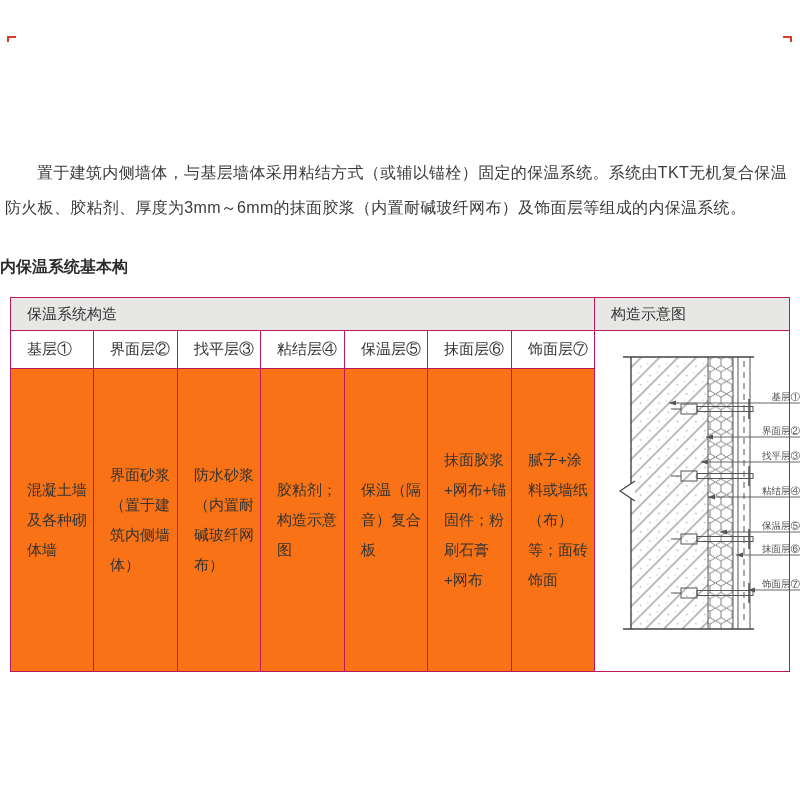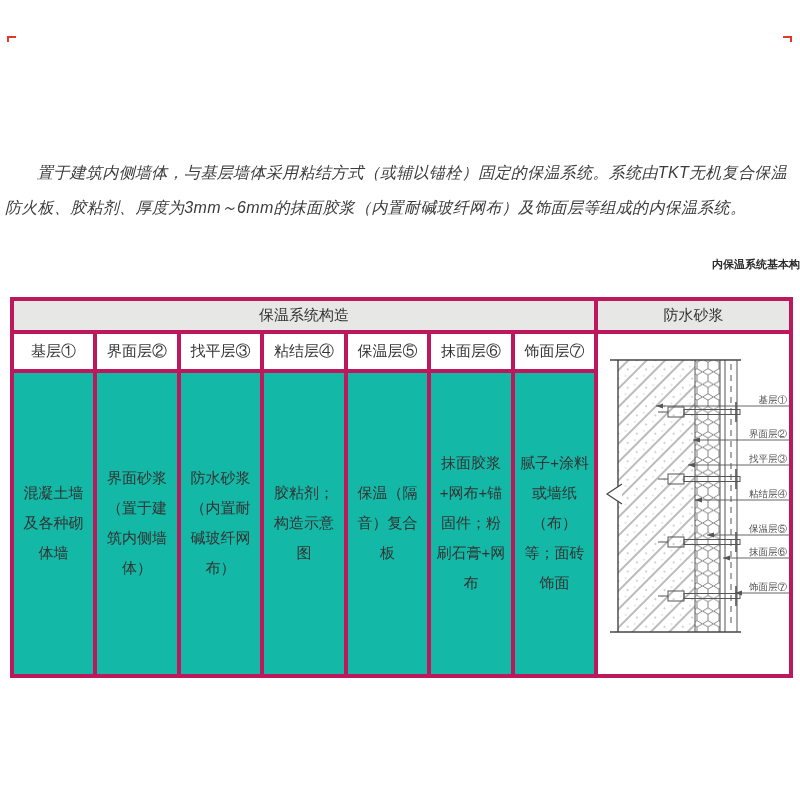--- a/index.html
+++ b/index.html
@@ -6,32 +6,32 @@
   html,body { background:#ffffff; }
   body { font-family:"Liberation Sans", sans-serif; }
   .page { position:relative; width:800px; height:800px; background:#fff; overflow:hidden; }
 
   .crop-mark { position:absolute; top:36px; width:9px; height:6px; }
   .crop-mark.left  { left:7px;  border-top:2px solid #dd3a2a; border-left:2px solid #dd3a2a; }
   .crop-mark.right { right:8px; border-top:2px solid #dd3a2a; border-right:2px solid #dd3a2a; }
 
   .intro { position:absolute; left:5px; top:155px; width:782px;
            font-size:16px; line-height:35px; color:#3b3b3b;
-           text-indent:2em; text-align:justify; letter-spacing:0.3px;font-style:italic; }
+           text-indent:2em; text-align:justify; letter-spacing:0.3px; }
 
   .doc-title { position:absolute; left:0; top:257px; width:100%;
-               text-align:right; font-size:11px; font-weight:bold; color:#2b2b2b; }
+               text-align:left; font-size:16px; font-weight:bold; color:#2b2b2b; }
 
   table.spec { position:absolute; left:10px; top:297px; width:779px;
                border-collapse:collapse; table-layout:fixed;
                font-size:15px; color:#333; border:1px solid #6f6f6f; }
-  table.spec td { border:4px solid #be185d; text-align:center; vertical-align:middle; }
+  table.spec td { border:1px solid #be185d; vertical-align:middle;padding-left:16px; }
   td.hdr      { height:33px; background:#e7e7e5; font-size:15px; color:#333; }
   td.col-hdr  { height:38px; background:#ffffff; padding:2px 1px; }
-  td.body-cell{ height:300px; background:#14b8a6; padding:2px 3px; line-height:2.0; }
+  td.body-cell{ height:300px; background:#f97316; padding:2px 3px; line-height:2.0; }
   td.diagram-cell { background:#ffffff; padding:0; vertical-align:top; }
 
   svg .thin  { stroke:#555; stroke-width:1; fill:none; }
   svg .thick { stroke:#444; stroke-width:1.4; fill:none; }
   svg text   { font-family:"Liberation Sans", sans-serif; font-size:9.5px; fill:#4a4a4a; }
 </style>
 </head>
 <body>
 
 <div class="page">
@@ -50,21 +50,21 @@
         <col style="width:83px">
       <col style="width:84px">
         <col style="width:83px">
         <col style="width:84px">
       <col style="width:83px">
         <col style="width:195px">
     </colgroup>
     <tbody>
         <tr>
       <td class="hdr" colspan="7">保温系统构造</td>
-      <td class="hdr">防水砂浆</td>
+      <td class="hdr">构造示意图</td>
     </tr>
     <tr>
       <td class="col-hdr">基层①</td>
       <td class="col-hdr">界面层②</td>
       <td class="col-hdr">找平层③</td>
       <td class="col-hdr">粘结层④</td>
       <td class="col-hdr">保温层⑤</td>
       <td class="col-hdr">抹面层⑥</td>
       <td class="col-hdr">饰面层⑦</td>
       <td class="diagram-cell" rowspan="2">

